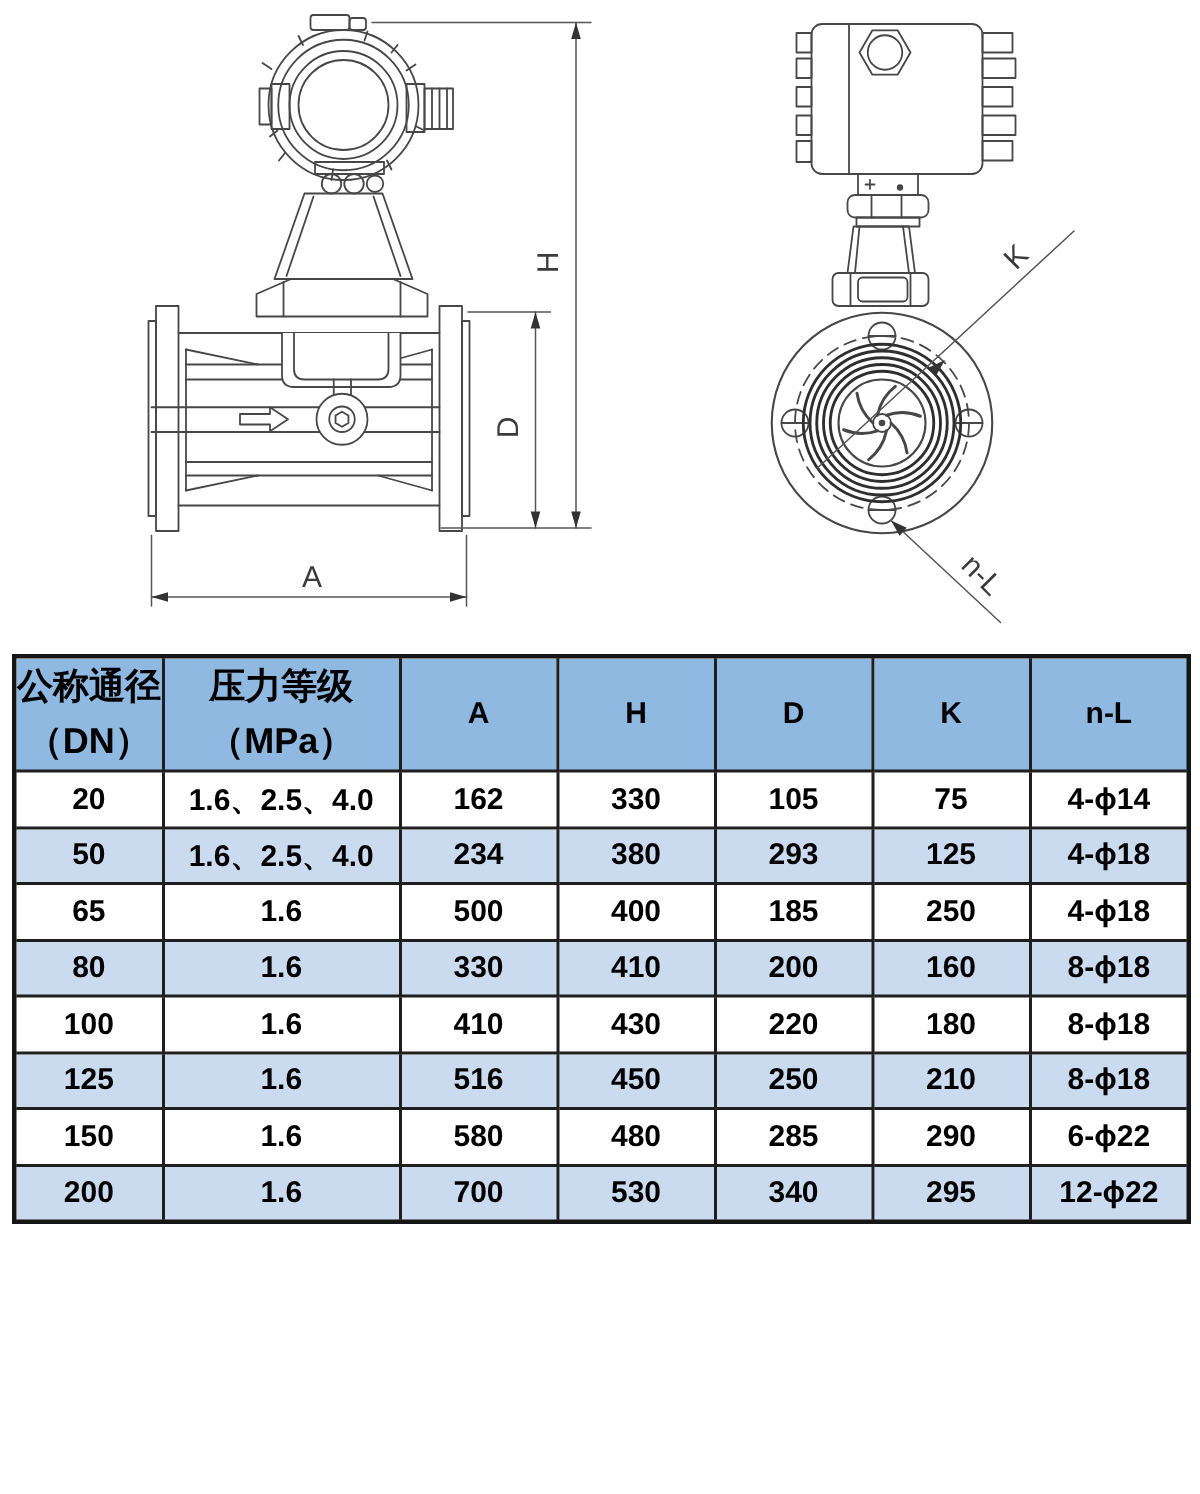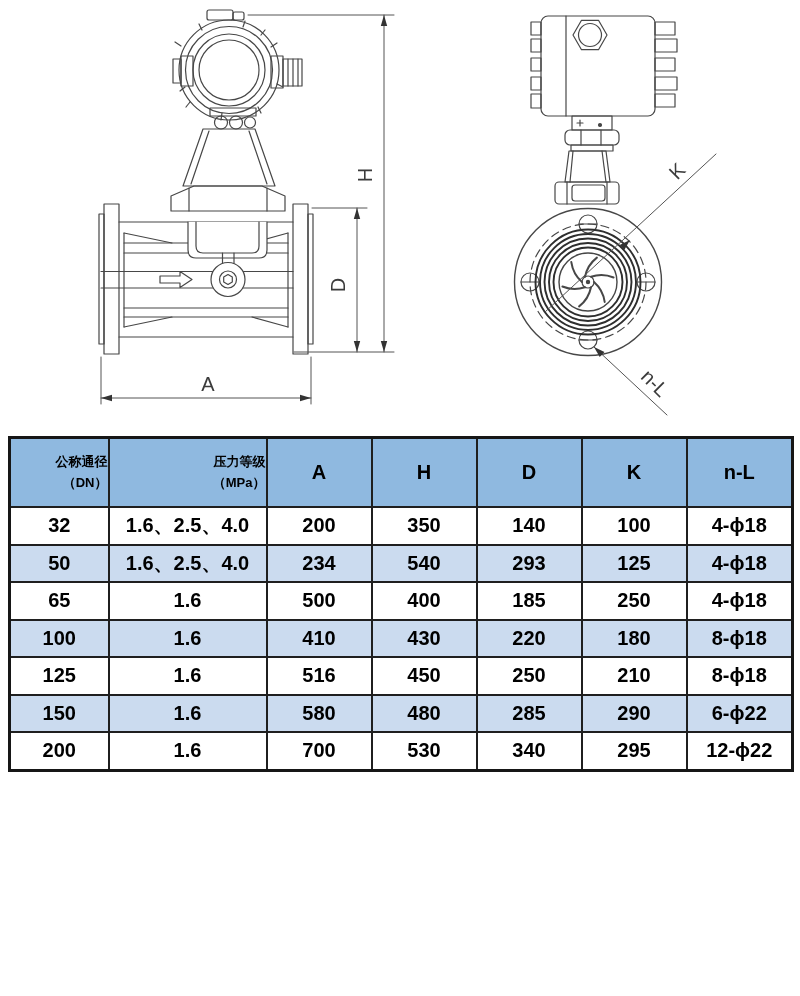--- a/index.html
+++ b/index.html
@@ -8,21 +8,21 @@
   .drawings{width:800px;height:436px;position:relative;}
   .drawings svg{display:block;}
   .spec-table{border-collapse:collapse;margin-left:8px;width:783px;table-layout:fixed;
     border:3px solid #161616;}
   .spec-table th,.spec-table td{
     border:2px solid #1f1f1f;text-align:center;vertical-align:middle;
     color:#000;padding:0;overflow:hidden;white-space:nowrap;}
   .spec-table th{background:#8FB9E0;height:67px;font-weight:bold;}
   .spec-table td{height:35.5px;font-size:20px;font-weight:bold;background:#fff;}
   .spec-table tbody tr:nth-child(even) td{background:#CBDBEF;}
-  .hdr-cn{font-size:13px;line-height:1.55;font-weight:bold;text-align:right;}
+  .hdr-cn{font-size:24px;line-height:1.55;font-weight:bold;}
   .hdr-letter{font-size:20px;font-weight:bold;}
   .dim-label{font-size:20px;fill:#3b3b3b;font-family:"Liberation Sans","DejaVu Sans",sans-serif;}
 </style>
 </head>
 <body>
 
 <div class="page">
 
   <div class="drawings">
     <svg width="800" height="436" viewBox="0 0 800 436">
@@ -236,47 +236,56 @@
         </th>
         <th class="hdr-letter">A</th>
         <th class="hdr-letter">H</th>
         <th class="hdr-letter">D</th>
         <th class="hdr-letter">K</th>
         <th class="hdr-letter">n-L</th>
       </tr>
     </thead>
     <tbody>
       <tr>
-        <td>32</td>
+        <td>20</td>
         <td>1.6、2.5、4.0</td>
-        <td>200</td>
-        <td>350</td>
-        <td>140</td>
-        <td>100</td>
-        <td>4-ϕ18</td>
+        <td>162</td>
+        <td>330</td>
+        <td>105</td>
+        <td>75</td>
+        <td>4-ϕ14</td>
       </tr>
       <tr>
         <td>50</td>
         <td>1.6、2.5、4.0</td>
         <td>234</td>
-        <td>540</td>
+        <td>380</td>
         <td>293</td>
         <td>125</td>
         <td>4-ϕ18</td>
       </tr>
       <tr>
         <td>65</td>
         <td>1.6</td>
         <td>500</td>
         <td>400</td>
         <td>185</td>
         <td>250</td>
         <td>4-ϕ18</td>
       </tr>
       <tr>
+        <td>80</td>
+        <td>1.6</td>
+        <td>330</td>
+        <td>410</td>
+        <td>200</td>
+        <td>160</td>
+        <td>8-ϕ18</td>
+      </tr>
+      <tr>
         <td>100</td>
         <td>1.6</td>
         <td>410</td>
         <td>430</td>
         <td>220</td>
         <td>180</td>
         <td>8-ϕ18</td>
       </tr>
       <tr>
         <td>125</td>

